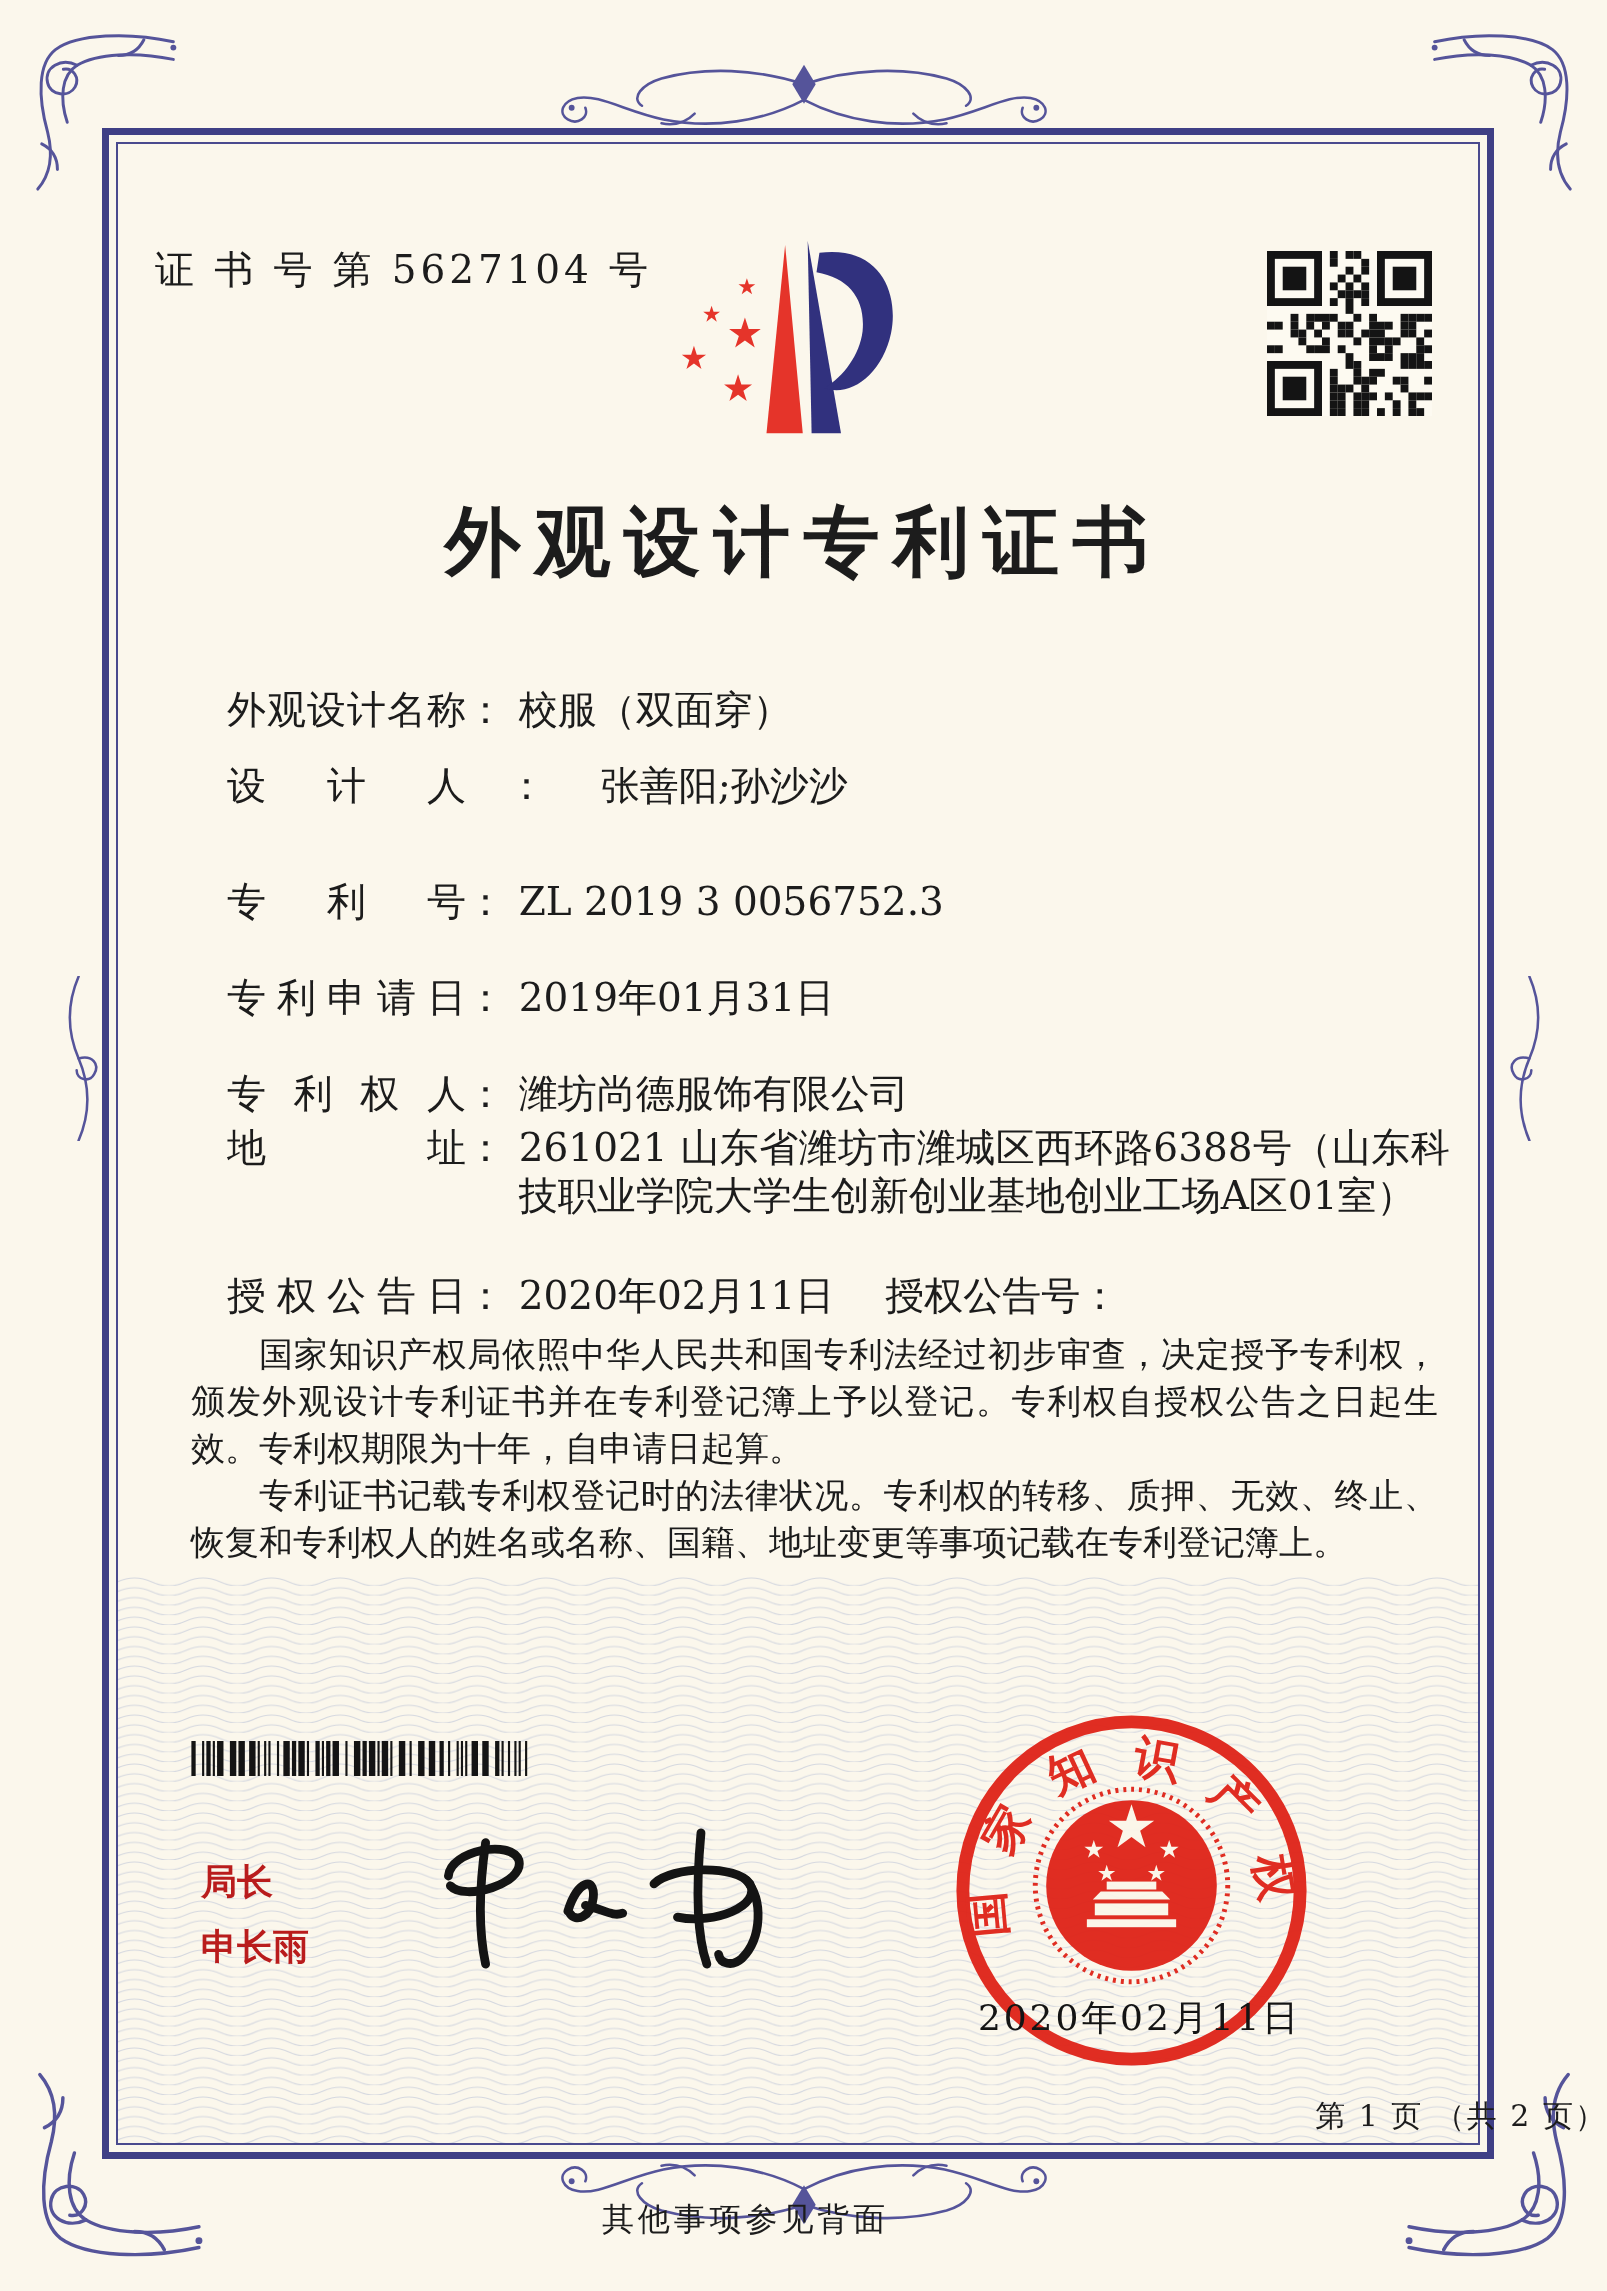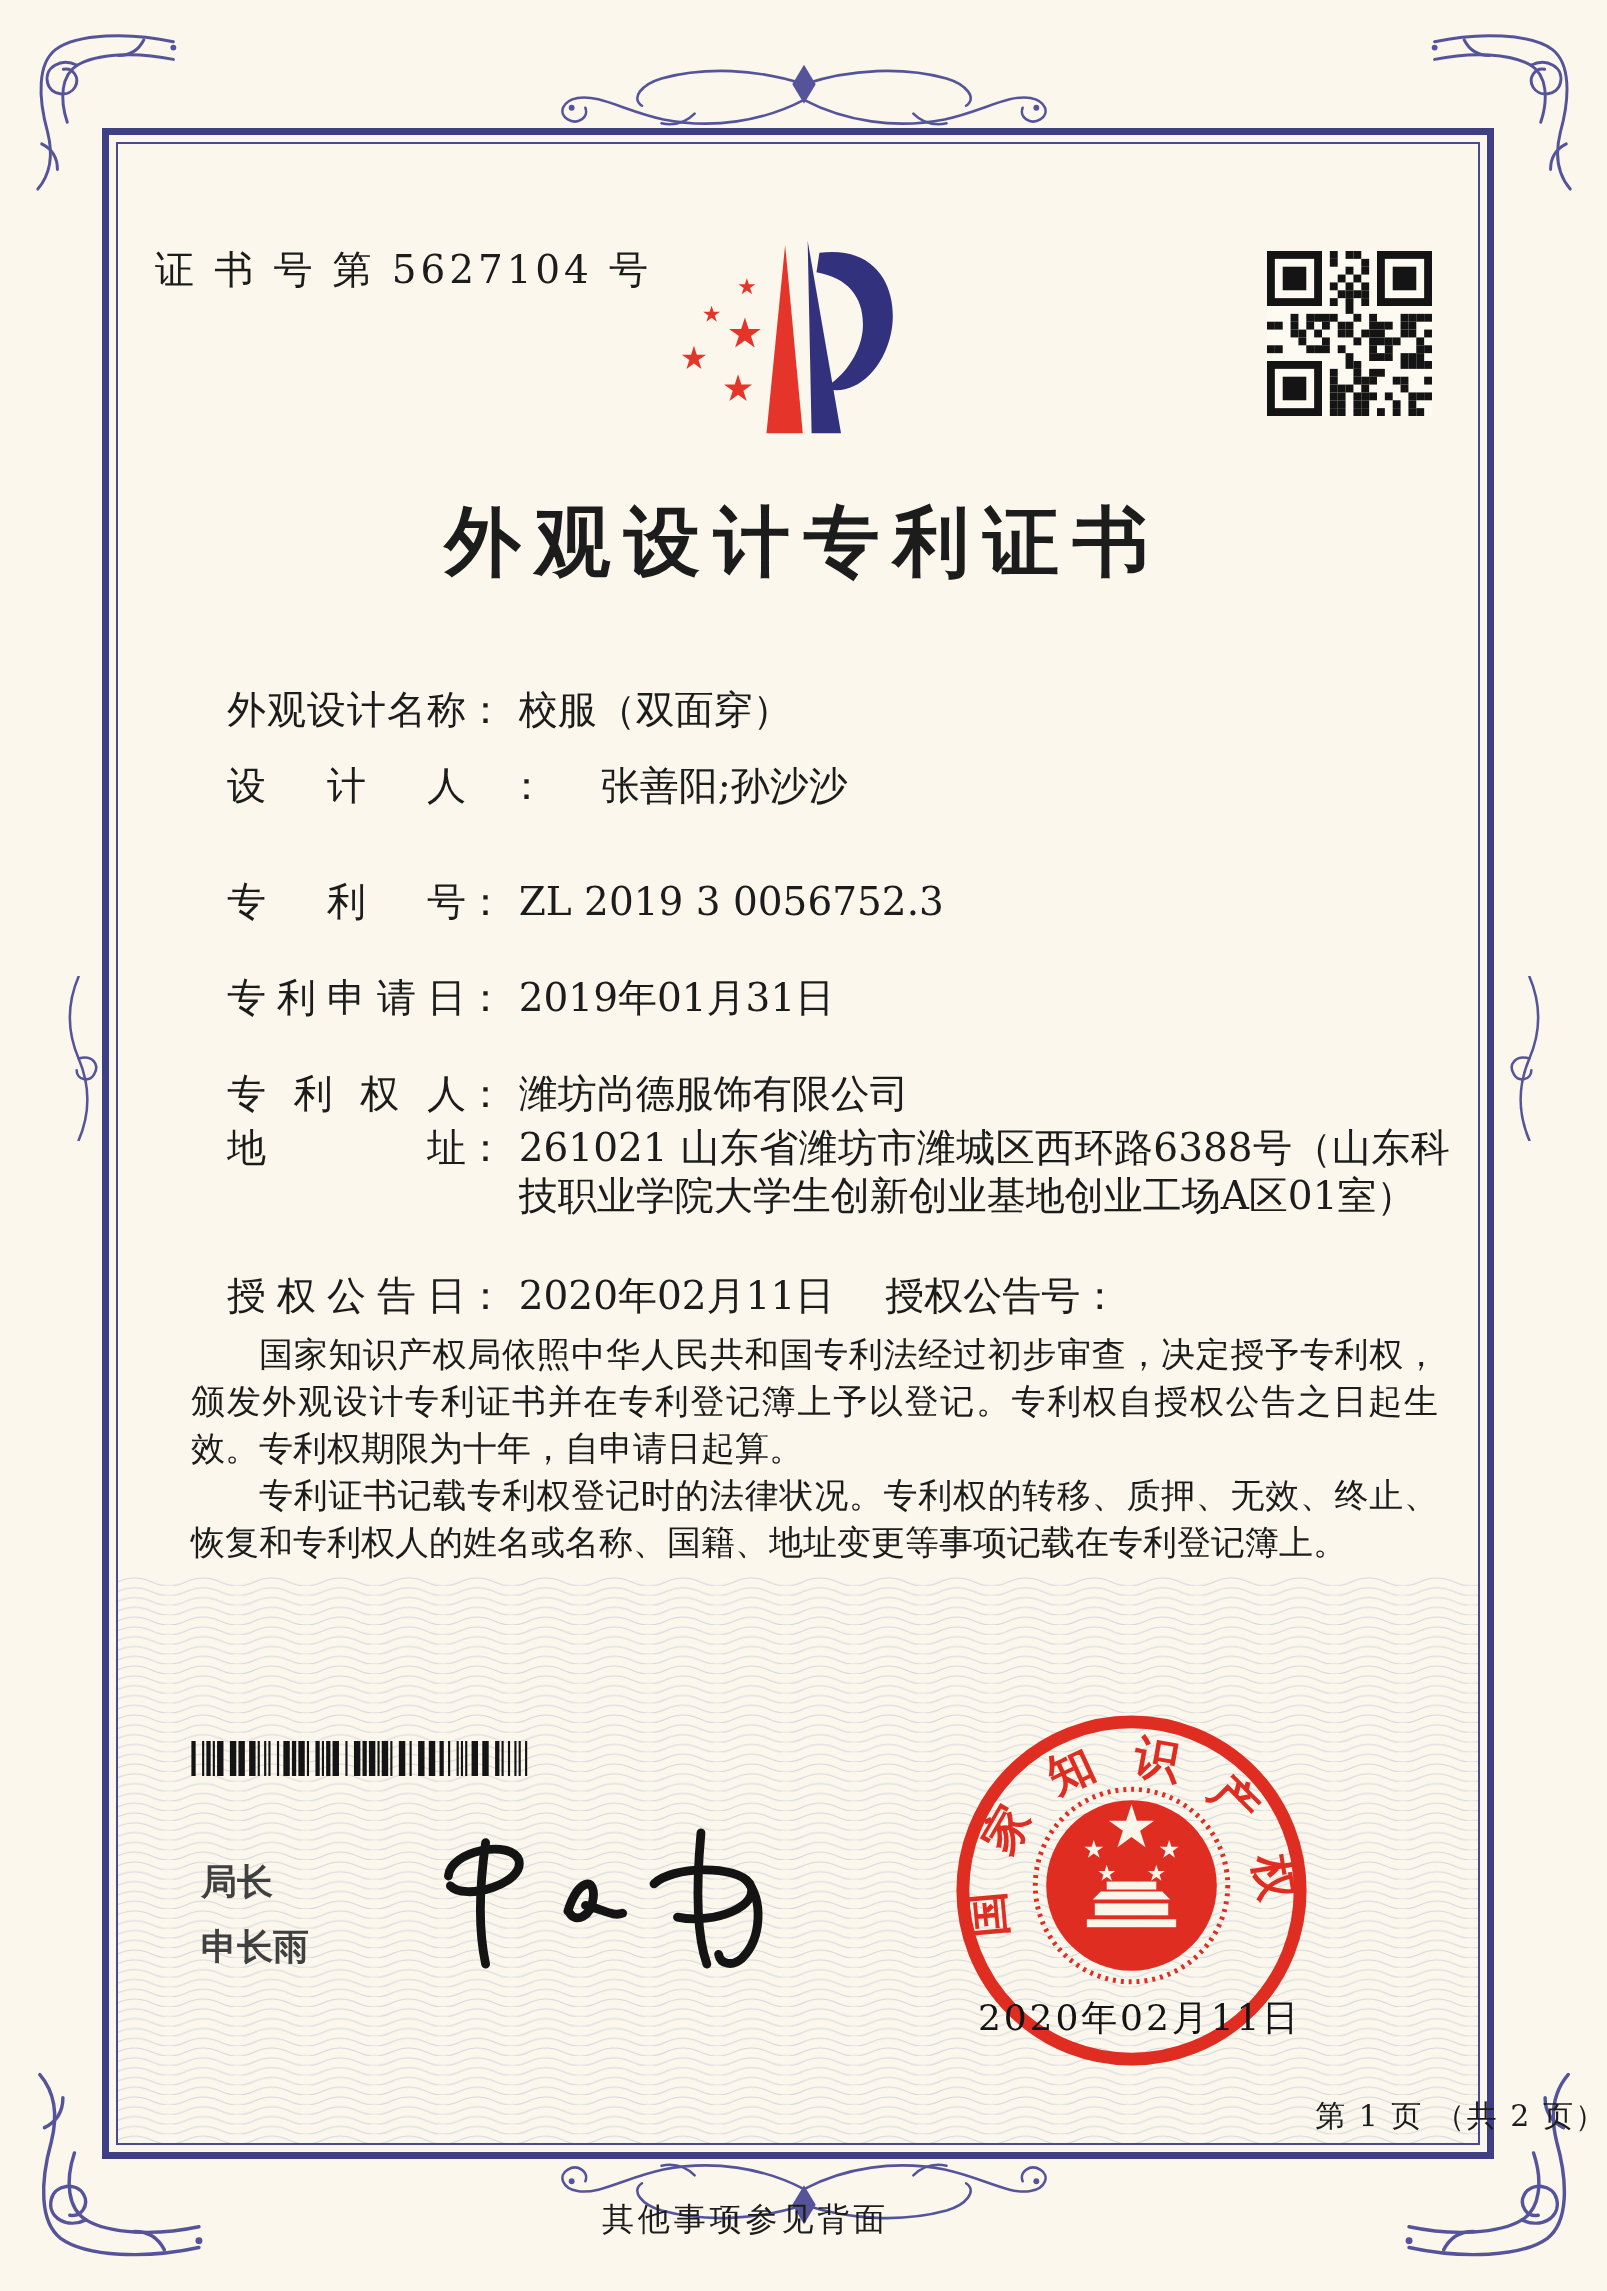--- a/index.html
+++ b/index.html
@@ -15,21 +15,21 @@
   .title{left:0;top:492px;width:100%;text-align:center;font-size:76px;font-weight:bold;
          letter-spacing:13.7px;}
   .fieldrow{left:191px;display:flex;align-items:flex-start;font-size:39px;line-height:1.22;margin-left:36px;}
   .flabel{width:239px;text-align:justify;text-align-last:justify;flex:0 0 auto;}
   .fcolon{flex:0 0 auto;margin-right:13.7px;}
   .fvalue{flex:0 0 auto;max-width:931px;text-align:justify;}
   .law-block{left:191px;top:1331px;width:1247px;font-size:34px;line-height:47px;
              text-align:justify;}
   .law{margin:0;text-indent:2em;}
   .officer{left:201px;font-family:"Liberation Sans","DejaVu Sans",sans-serif;
-           font-weight:700;font-size:36px;color:#404040;}
+           font-weight:700;font-size:36px;color:#b91c1c;}
   .footer-page{left:0;top:2096px;width:1607px;text-align:right;font-size:30px;letter-spacing:2px;}
   .back-note{left:0;top:2198px;width:1491px;text-align:center;font-size:32px;letter-spacing:3.9px;}
   .seal-date{left:978px;top:1994px;font-size:36px;letter-spacing:2.9px;color:#141414;}
   svg{display:block;}
 </style>
 </head>
 <body>
 
 <div class="page">
 

